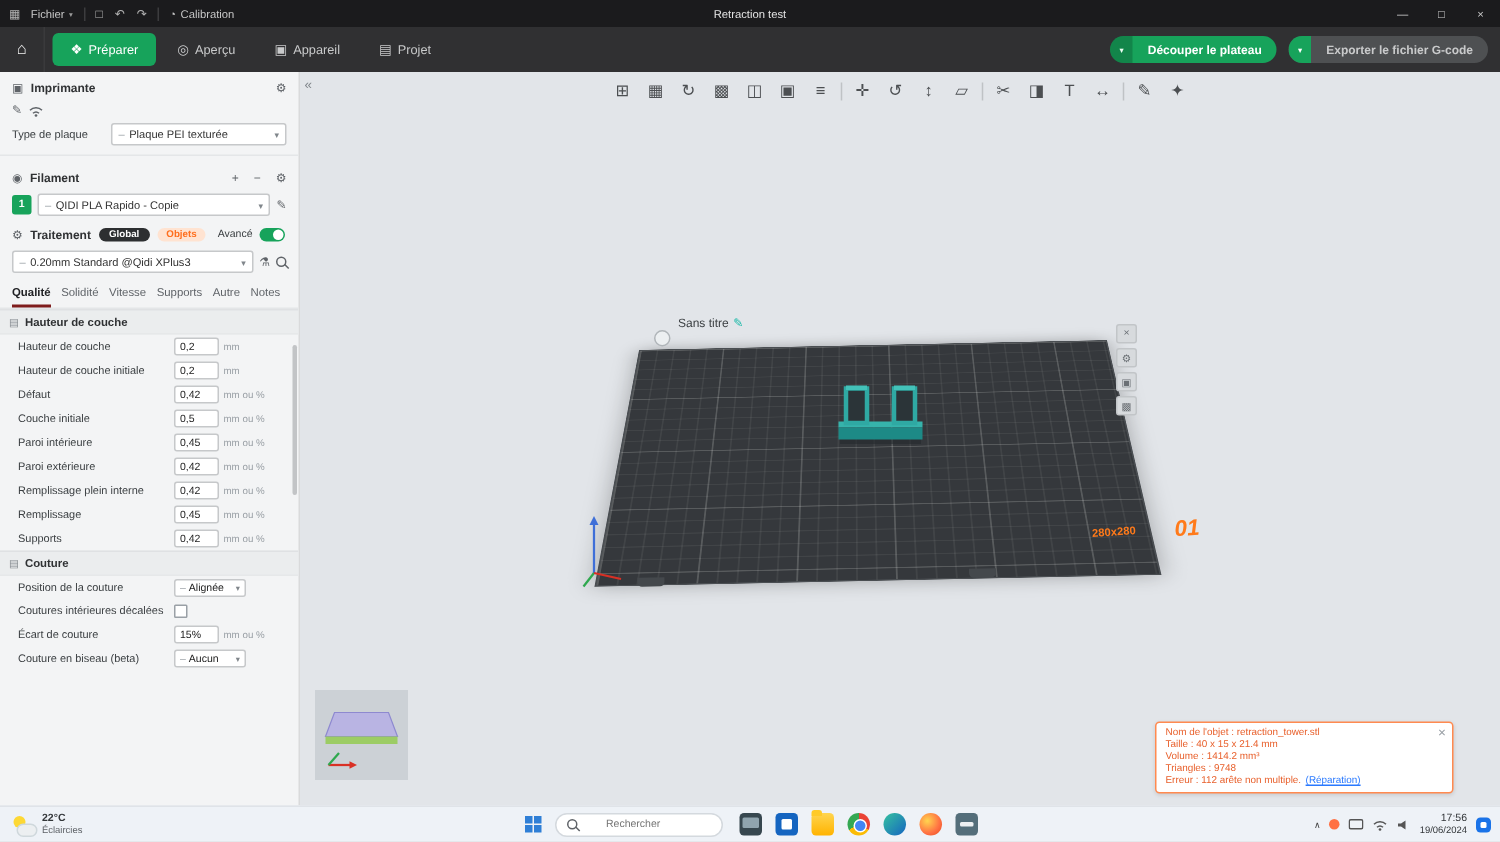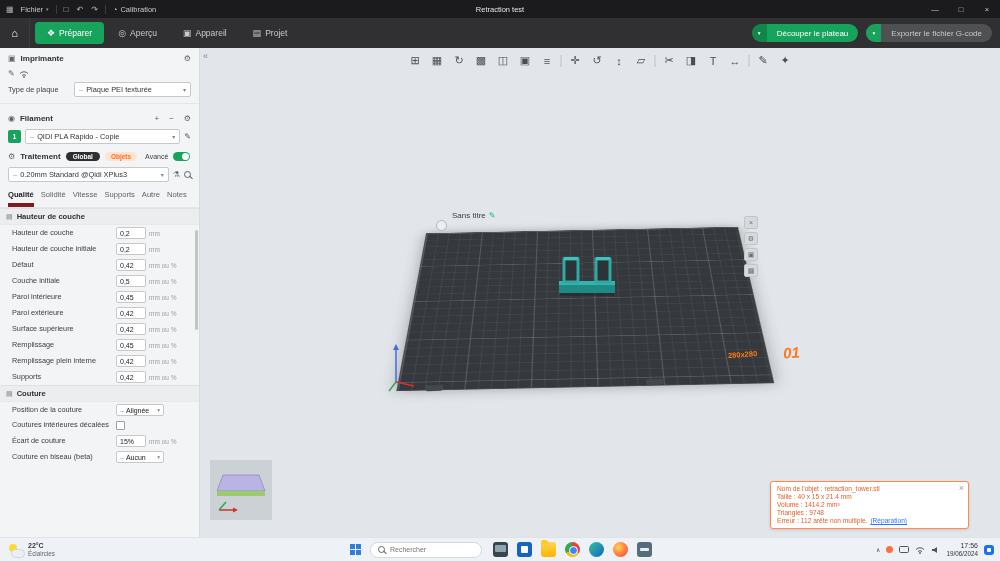--- a/index.html
+++ b/index.html
@@ -20,21 +20,21 @@
   
   .navbar{position:absolute;left:0;top:18px;width:1000px;height:30px;background:#303032;display:flex;align-items:center}
   .homebtn{width:30px;height:30px;display:flex;align-items:center;justify-content:center;color:#f0f0f0;font-size:11px;border-right:1px solid #3a3a3c}
   .ntabs{display:flex;align-items:center;margin-left:4px}
   .ntab{display:flex;align-items:center;gap:4px;height:22px;padding:0 12px;margin:0 1px;border-radius:4px;color:#c9cacb;font-size:8.5px}
   .ntab.active{background:#17a35b;color:#fff}
   .ntab .ticon{font-size:9px}
   .navright{margin-left:auto;margin-right:8px;display:flex;gap:8px;align-items:center}
   .pillbtn{display:flex;align-items:center;height:18px;border-radius:9px;overflow:hidden}
   .pillbtn .caret{width:15px;height:100%;display:flex;align-items:center;justify-content:center;font-size:5.5px}
-  .pillbtn .lbl{padding:0 10px;font-size:8px;font-weight:normal}
+  .pillbtn .lbl{padding:0 10px;font-size:8px;font-weight:bold}
   .btn-slice{background:#17a35b;color:#fff}
   .btn-slice .caret{background:rgba(0,0,0,.18);color:#eafff3}
   .btn-export{background:#4e5052;color:#c9cacb}
   .btn-export .caret{background:#17a35b;color:#fff}
 
   
   .sidebar{position:absolute;left:0;top:48px;width:200px;height:489px;background:#f3f4f5;border-right:1px solid #d9dadb;overflow:hidden}
   .shdr{display:flex;align-items:center;gap:5px;padding:6px 8px 4px;font-size:8px;font-weight:bold;color:#2f3133}
   .shdr .hicon{color:#5f6368;font-size:8px;font-weight:normal}
   .shdr .spacer{flex:1}
@@ -48,21 +48,21 @@
   .plabel2{font-size:7.4px;color:#3c4043;width:62px;flex:none}
   .hr{height:1px;background:#e4e6e8;margin:4px 0}
   .fbadge{width:13px;height:13px;border-radius:2px;background:#17a35b;color:#fff;font-size:7px;font-weight:bold;display:flex;align-items:center;justify-content:center;flex:none}
   .pill-dark{background:#2d2f31;color:#fff;border-radius:8px;padding:1px 7px;font-size:6.5px;font-weight:bold}
   .pill-orange{background:#ffe3d1;color:#ff6f1e;border-radius:8px;padding:1px 6px;font-size:6.5px;font-weight:bold}
   .adv{font-size:7px;color:#3c4043;font-weight:normal;margin-left:3px}
   .toggle{width:17px;height:9px;border-radius:5px;background:#17a35b;position:relative;flex:none}
   .toggle::after{content:"";position:absolute;right:1px;top:1px;width:7px;height:7px;border-radius:50%;background:#fff}
   .stabs{display:flex;gap:7px;padding:6px 8px 0;border-bottom:1px solid #e4e6e8}
   .stab{font-size:7.6px;color:#5f6368;padding-bottom:4px}
-  .stab.active{color:#202124;font-weight:bold;border-bottom:4px solid #7f1d1d}
+  .stab.active{color:#202124;font-weight:bold;border-bottom:2px solid #7f1d1d}
   .pgroup-hdr{display:flex;align-items:center;gap:4px;background:#ebedee;border-top:1px solid #dfe1e3;border-bottom:1px solid #e6e8e9;padding:3px 6px;font-size:7.6px;font-weight:bold;color:#2f3133}
   .pgroup-hdr::before{content:"▤";font-size:7px;color:#80868b;font-weight:normal}
   .prow{display:flex;align-items:center;padding:2px 6px 2px 12px;min-height:15px}
   .plabel{width:104px;font-size:7.3px;color:#3c4043;line-height:1.15;flex:none}
   .vbox{width:30px;height:12px;background:#fff;border:1px solid #c6c8ca;border-radius:2px;font-size:7px;display:flex;align-items:center;padding:0 3px;color:#222;flex:none}
   .unit{font-size:6.5px;color:#9aa0a6;margin-left:3px;white-space:nowrap}
   .cbx{display:none;width:9px;height:9px;border:1px solid #9aa0a6;border-radius:1px;background:#fff;flex:none}
   .prow.select .vbox{width:48px}
   .prow.select .vbox::before{content:"–";color:#9aa0a6;margin-right:2px}
   .prow.select .vbox::after{content:"▾";margin-left:auto;color:#80868b;font-size:5.5px}
@@ -113,21 +113,21 @@
   .taskbar{position:absolute;left:0;top:537px;width:1000px;height:24px;background:#eef2f7;border-top:1px solid #dfe3e8;display:flex;align-items:center}
   .weather{display:flex;align-items:center;gap:4px;padding-left:8px}
   .wicon{position:relative;width:16px;height:14px;flex:none}
   .wicon::before{content:"";position:absolute;left:1px;top:1px;width:8px;height:8px;border-radius:50%;background:#fdd835}
   .wicon::after{content:"";position:absolute;left:3px;top:6px;width:12px;height:7px;border-radius:6px;background:#eceff1;border:1px solid #cfd8dc}
   .temp{font-size:7px;font-weight:bold;color:#323639;line-height:8px}
   .desc{font-size:6.3px;color:#5f6368;line-height:7px}
   .tb-center{position:absolute;left:350px;display:flex;align-items:center;gap:9px;height:24px}
   .winlogo{width:11px;height:11px;display:grid;grid-template-columns:5px 5px;grid-template-rows:5px 5px;gap:1px}
   .winlogo i{background:#2f7fd6}
-  .search{width:112px;height:16px;border-radius:8px;background:#fff;border:1px solid #d4d9de;display:flex;align-items:center;gap:5px;padding:0 7px}
+  .search{width:112px;height:16px;border-radius:8px;background:#fff;border:1px solid #d4d9de;display:flex;align-items:center;gap:19px;padding:0 7px}
   .search input{border:none;outline:none;font-size:7px;color:#5f6368;width:80px;background:transparent;font-family:inherit}
   .apps{display:flex;gap:9px;align-items:center;margin-left:2px}
   .app{width:15px;height:15px;border-radius:3px;position:relative;flex:none}
   .app-monitor{background:#37474f}.app-monitor::after{content:"";position:absolute;left:2px;top:3px;width:11px;height:7px;background:#90a4ae;border-radius:1px}
   .app-teams{background:#1565c0}.app-teams::after{content:"";position:absolute;left:4px;top:4px;width:7px;height:7px;background:#fff;border-radius:1px}
   .app-folder{background:linear-gradient(#ffd54f,#ffb300)}.app-folder::before{content:"";position:absolute;left:0;top:-2px;width:7px;height:4px;background:#ffca28;border-radius:2px 2px 0 0}
   .app-chrome{border-radius:50%;background:conic-gradient(#ea4335 0deg 120deg,#fbbc05 120deg 240deg,#34a853 240deg 360deg)}
   .app-chrome::after{content:"";position:absolute;left:4px;top:4px;width:7px;height:7px;border-radius:50%;background:#4285f4;border:1.5px solid #fff}
   .app-edge{border-radius:50%;background:linear-gradient(135deg,#35c2a0,#1565c0)}
   .app-firefox{border-radius:50%;background:radial-gradient(circle at 35% 35%,#ffd54f,#ff7043 60%,#e64a19)}
@@ -320,37 +320,31 @@
           <span class="unit">mm ou %</span>
         </div>
 
         <div class="prow input">
           <span class="plabel">Paroi extérieure</span>
           <span class="vbox">0,42</span>
 
           <span class="unit">mm ou %</span>
         </div>
 
-        <div class="prow input">
-          <span class="plabel">Surface supérieure</span>
+
+        <div class="prow input">
+          <span class="plabel">Remplissage plein interne</span>
           <span class="vbox">0,42</span>
 
           <span class="unit">mm ou %</span>
         </div>
 
         <div class="prow input">
           <span class="plabel">Remplissage</span>
           <span class="vbox">0,45</span>
-
-          <span class="unit">mm ou %</span>
-        </div>
-
-        <div class="prow input">
-          <span class="plabel">Remplissage plein interne</span>
-          <span class="vbox">0,42</span>
 
           <span class="unit">mm ou %</span>
         </div>
 
         <div class="prow input">
           <span class="plabel">Supports</span>
           <span class="vbox">0,42</span>
 
           <span class="unit">mm ou %</span>
         </div>

